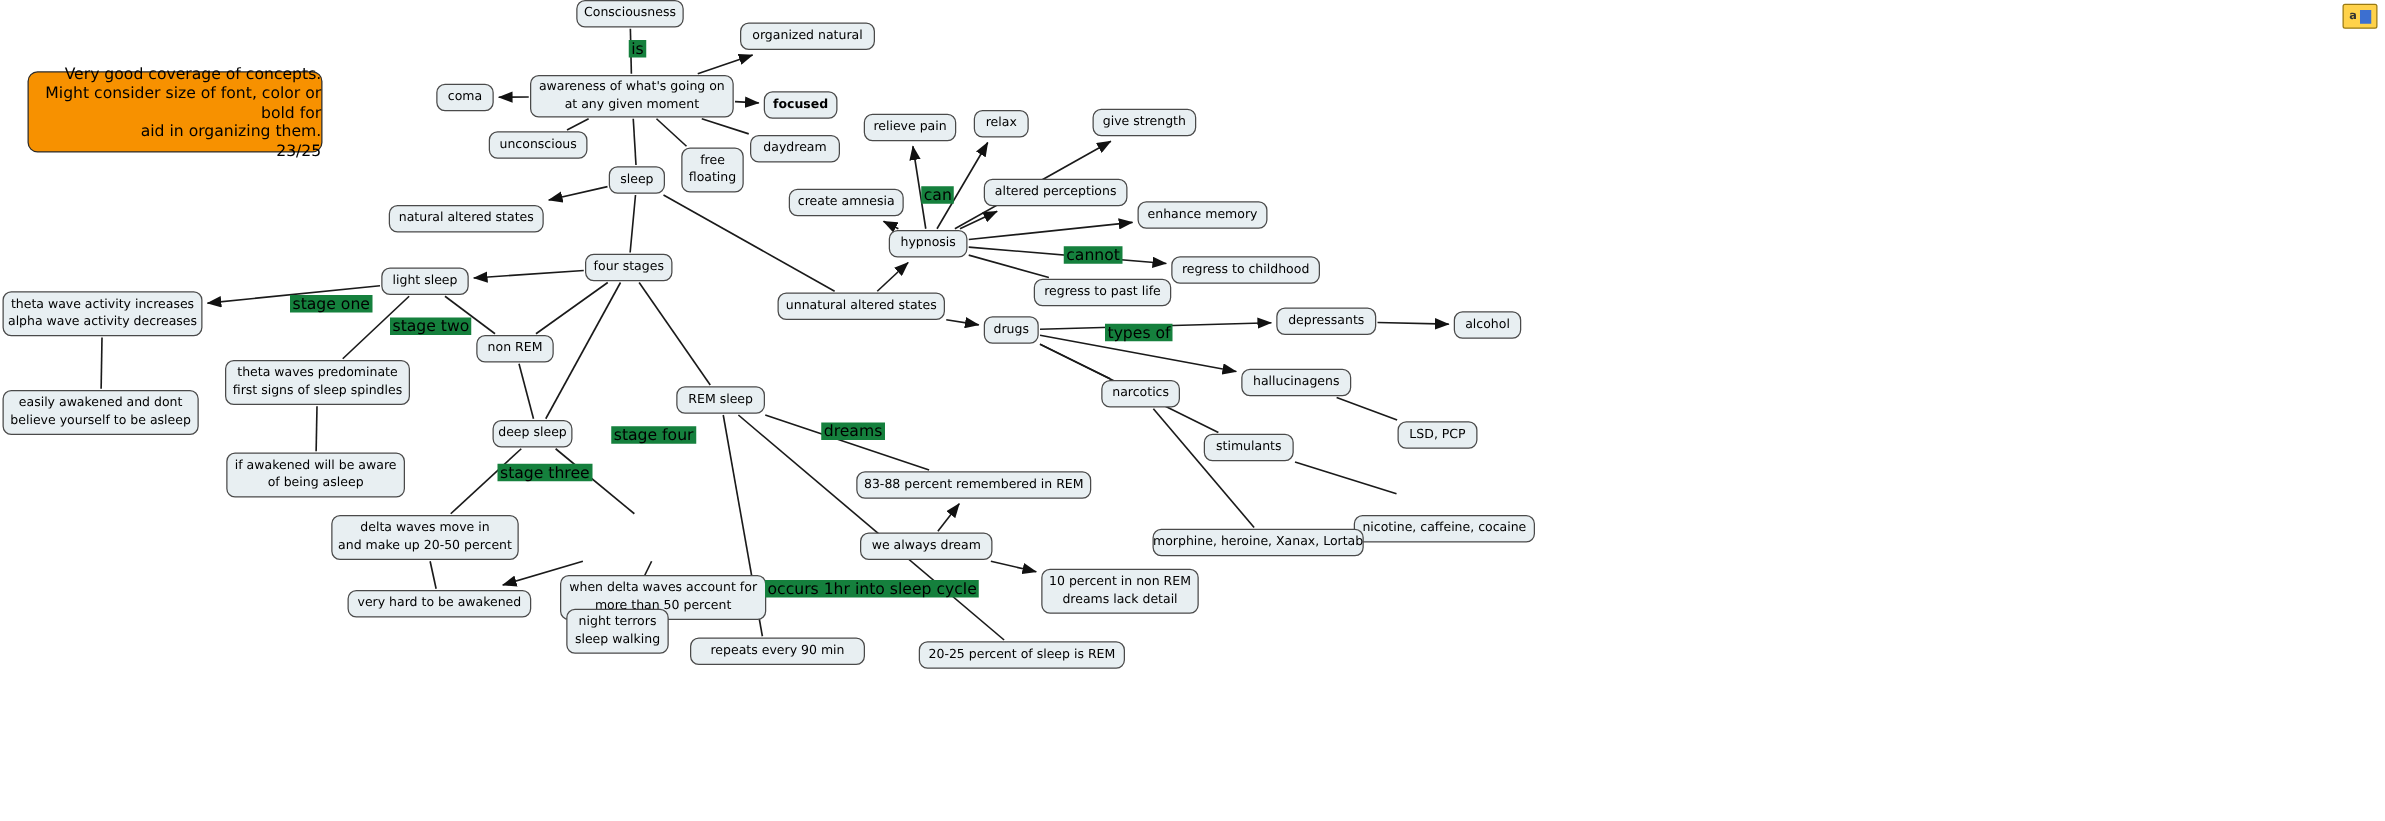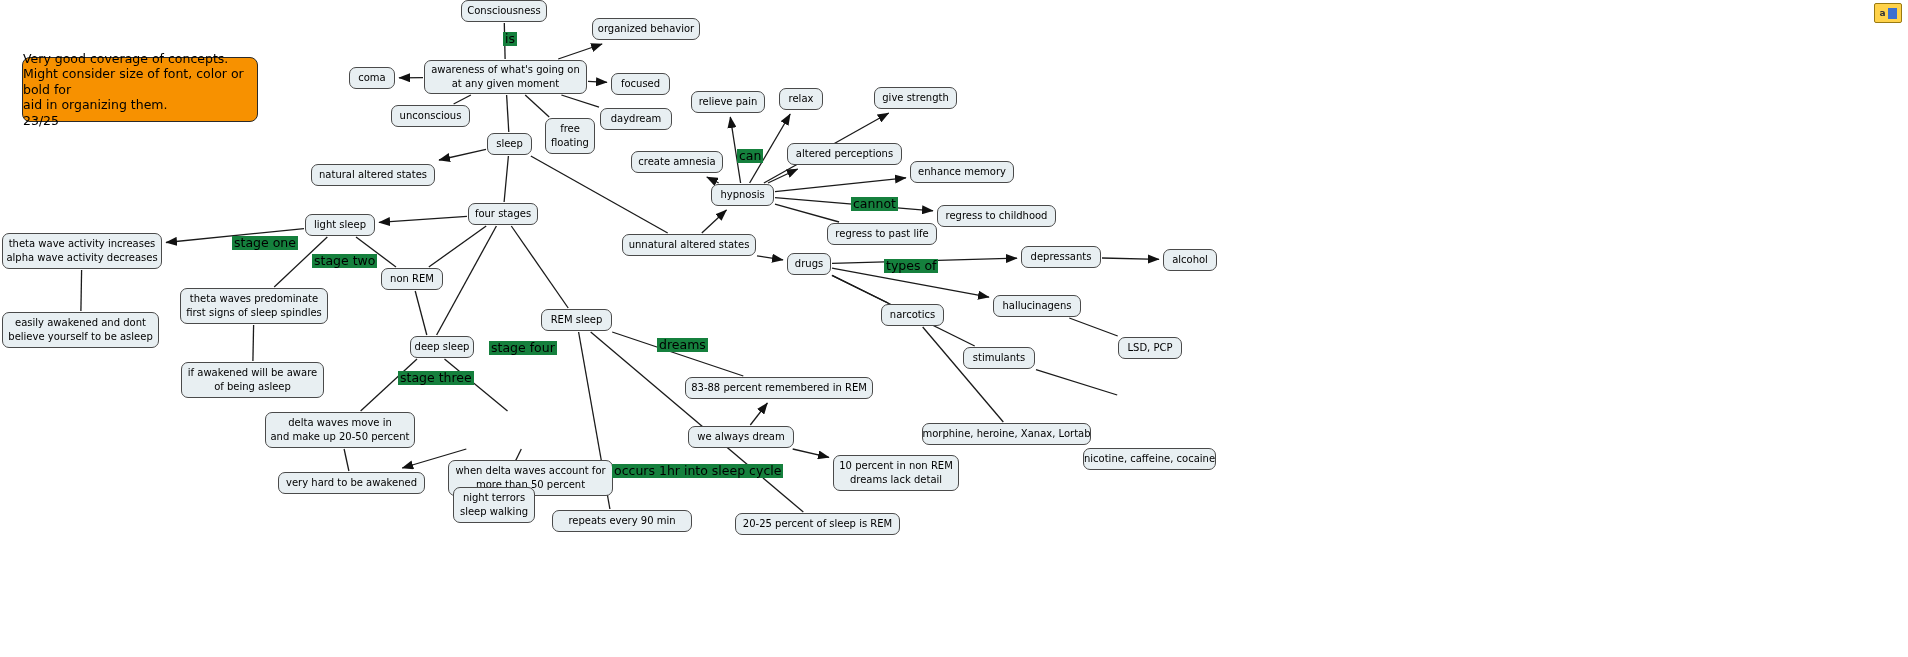--- a/index.html
+++ b/index.html
@@ -52,21 +52,21 @@
   }
   .comment-box {
     position: absolute;
     box-sizing: border-box;
     background: #f79100;
     border: 1px solid #2a2a2a;
     border-radius: 8px;
     color: #000000;
     font-size: 12.5px;
     line-height: 15.5px;
-    text-align: left;
+    text-align: right;
     display: flex;
     align-items: center;
     justify-content: center;
     white-space: pre-line;
     z-index: 5;
   }
   .corner-icon {
     position: absolute;
     right: 6px;
     top: 3px;
@@ -165,33 +165,33 @@
 
   <div class="corner-icon">
     <span class="ci-a">a</span>
       <span class="ci-blue"></span>
   </div>
 
   <div id="node-layer">
       <div class="node" style="left: 461px; top: 0px; width: 86px; height: 22px;">Consciousness</div>
       <div class="node" style="left: 424px; top: 60px; width: 163px; height: 34px;">awareness of what's going on
 at any given moment</div>
-      <div class="node" style="left: 592px; top: 18px; width: 108px; height: 22px;">organized behavior</div>
+      <div class="node" style="left: 592px; top: 18px; width: 108px; height: 22px;">organized natural</div>
       <div class="node" style="left: 349px; top: 67px; width: 46px; height: 22px;">coma</div>
-      <div class="node" style="left: 611px; top: 73px; width: 59px; height: 22px;">focused</div>
+      <div class="node" style="left: 611px; top: 73px; width: 59px; height: 22px; font-weight: bold;">focused</div>
       <div class="node" style="left: 600px; top: 108px; width: 72px; height: 22px;">daydream</div>
       <div class="node" style="left: 391px; top: 105px; width: 79px; height: 22px;">unconscious</div>
       <div class="node" style="left: 545px; top: 118px; width: 50px; height: 36px;">free
 floating</div>
       <div class="node" style="left: 487px; top: 133px; width: 45px; height: 22px;">sleep</div>
       <div class="node" style="left: 311px; top: 164px; width: 124px; height: 22px;">natural altered states</div>
       <div class="node" style="left: 468px; top: 203px; width: 70px; height: 22px;">four stages</div>
       <div class="node" style="left: 305px; top: 214px; width: 70px; height: 22px;">light sleep</div>
       <div class="node" style="left: 381px; top: 268px; width: 62px; height: 22px;">non REM</div>
-      <div class="node" style="left: 394px; top: 336px; width: 64px; height: 22px; margin-left: 16px;">deep sleep</div>
+      <div class="node" style="left: 394px; top: 336px; width: 64px; height: 22px;">deep sleep</div>
       <div class="node" style="left: 541px; top: 309px; width: 71px; height: 22px;">REM sleep</div>
       <div class="node" style="left: 2px; top: 233px; width: 160px; height: 36px;">theta wave activity increases
 alpha wave activity decreases</div>
       <div class="node" style="left: 2px; top: 312px; width: 157px; height: 36px;">easily awakened and dont
 believe yourself to be asleep</div>
       <div class="node" style="left: 180px; top: 288px; width: 148px; height: 36px;">theta waves predominate
 first signs of sleep spindles</div>
       <div class="node" style="left: 181px; top: 362px; width: 143px; height: 36px;">if awakened will be aware
 of being asleep</div>
       <div class="node" style="left: 265px; top: 412px; width: 150px; height: 36px;">delta waves move in
@@ -217,21 +217,21 @@
       <div class="node" style="left: 910px; top: 161px; width: 104px; height: 22px;">enhance memory</div>
       <div class="node" style="left: 937px; top: 205px; width: 119px; height: 22px;">regress to childhood</div>
       <div class="node" style="left: 827px; top: 223px; width: 110px; height: 22px;">regress to past life</div>
       <div class="node" style="left: 787px; top: 253px; width: 44px; height: 22px;">drugs</div>
       <div class="node" style="left: 1021px; top: 246px; width: 80px; height: 22px;">depressants</div>
       <div class="node" style="left: 1163px; top: 249px; width: 54px; height: 22px;">alcohol</div>
       <div class="node" style="left: 993px; top: 295px; width: 88px; height: 22px;">hallucinagens</div>
       <div class="node" style="left: 1118px; top: 337px; width: 64px; height: 22px;">LSD, PCP</div>
       <div class="node" style="left: 881px; top: 304px; width: 63px; height: 22px;">narcotics</div>
       <div class="node" style="left: 963px; top: 347px; width: 72px; height: 22px;">stimulants</div>
-      <div class="node" style="left: 1083px; top: 412px; width: 133px; height: 22px; margin-top: 36px;">nicotine, caffeine, cocaine</div>
+      <div class="node" style="left: 1083px; top: 412px; width: 145px; height: 22px;">nicotine, caffeine, cocaine</div>
       <div class="node" style="left: 922px; top: 423px; width: 169px; height: 22px;">morphine, heroine, Xanax, Lortab</div>
     </div>
   <div id="label-layer">
       <div class="edge-label" style="left: 503px; top: 32px;">is</div>
       <div class="edge-label" style="left: 232px; top: 236px;">stage one</div>
       <div class="edge-label" style="left: 312px; top: 254px;">stage two</div>
       <div class="edge-label" style="left: 398px; top: 371px;">stage three</div>
       <div class="edge-label" style="left: 489px; top: 341px;">stage four</div>
       <div class="edge-label" style="left: 657px; top: 338px;">dreams</div>
       <div class="edge-label" style="left: 612px; top: 464px;">occurs 1hr into sleep cycle</div>

